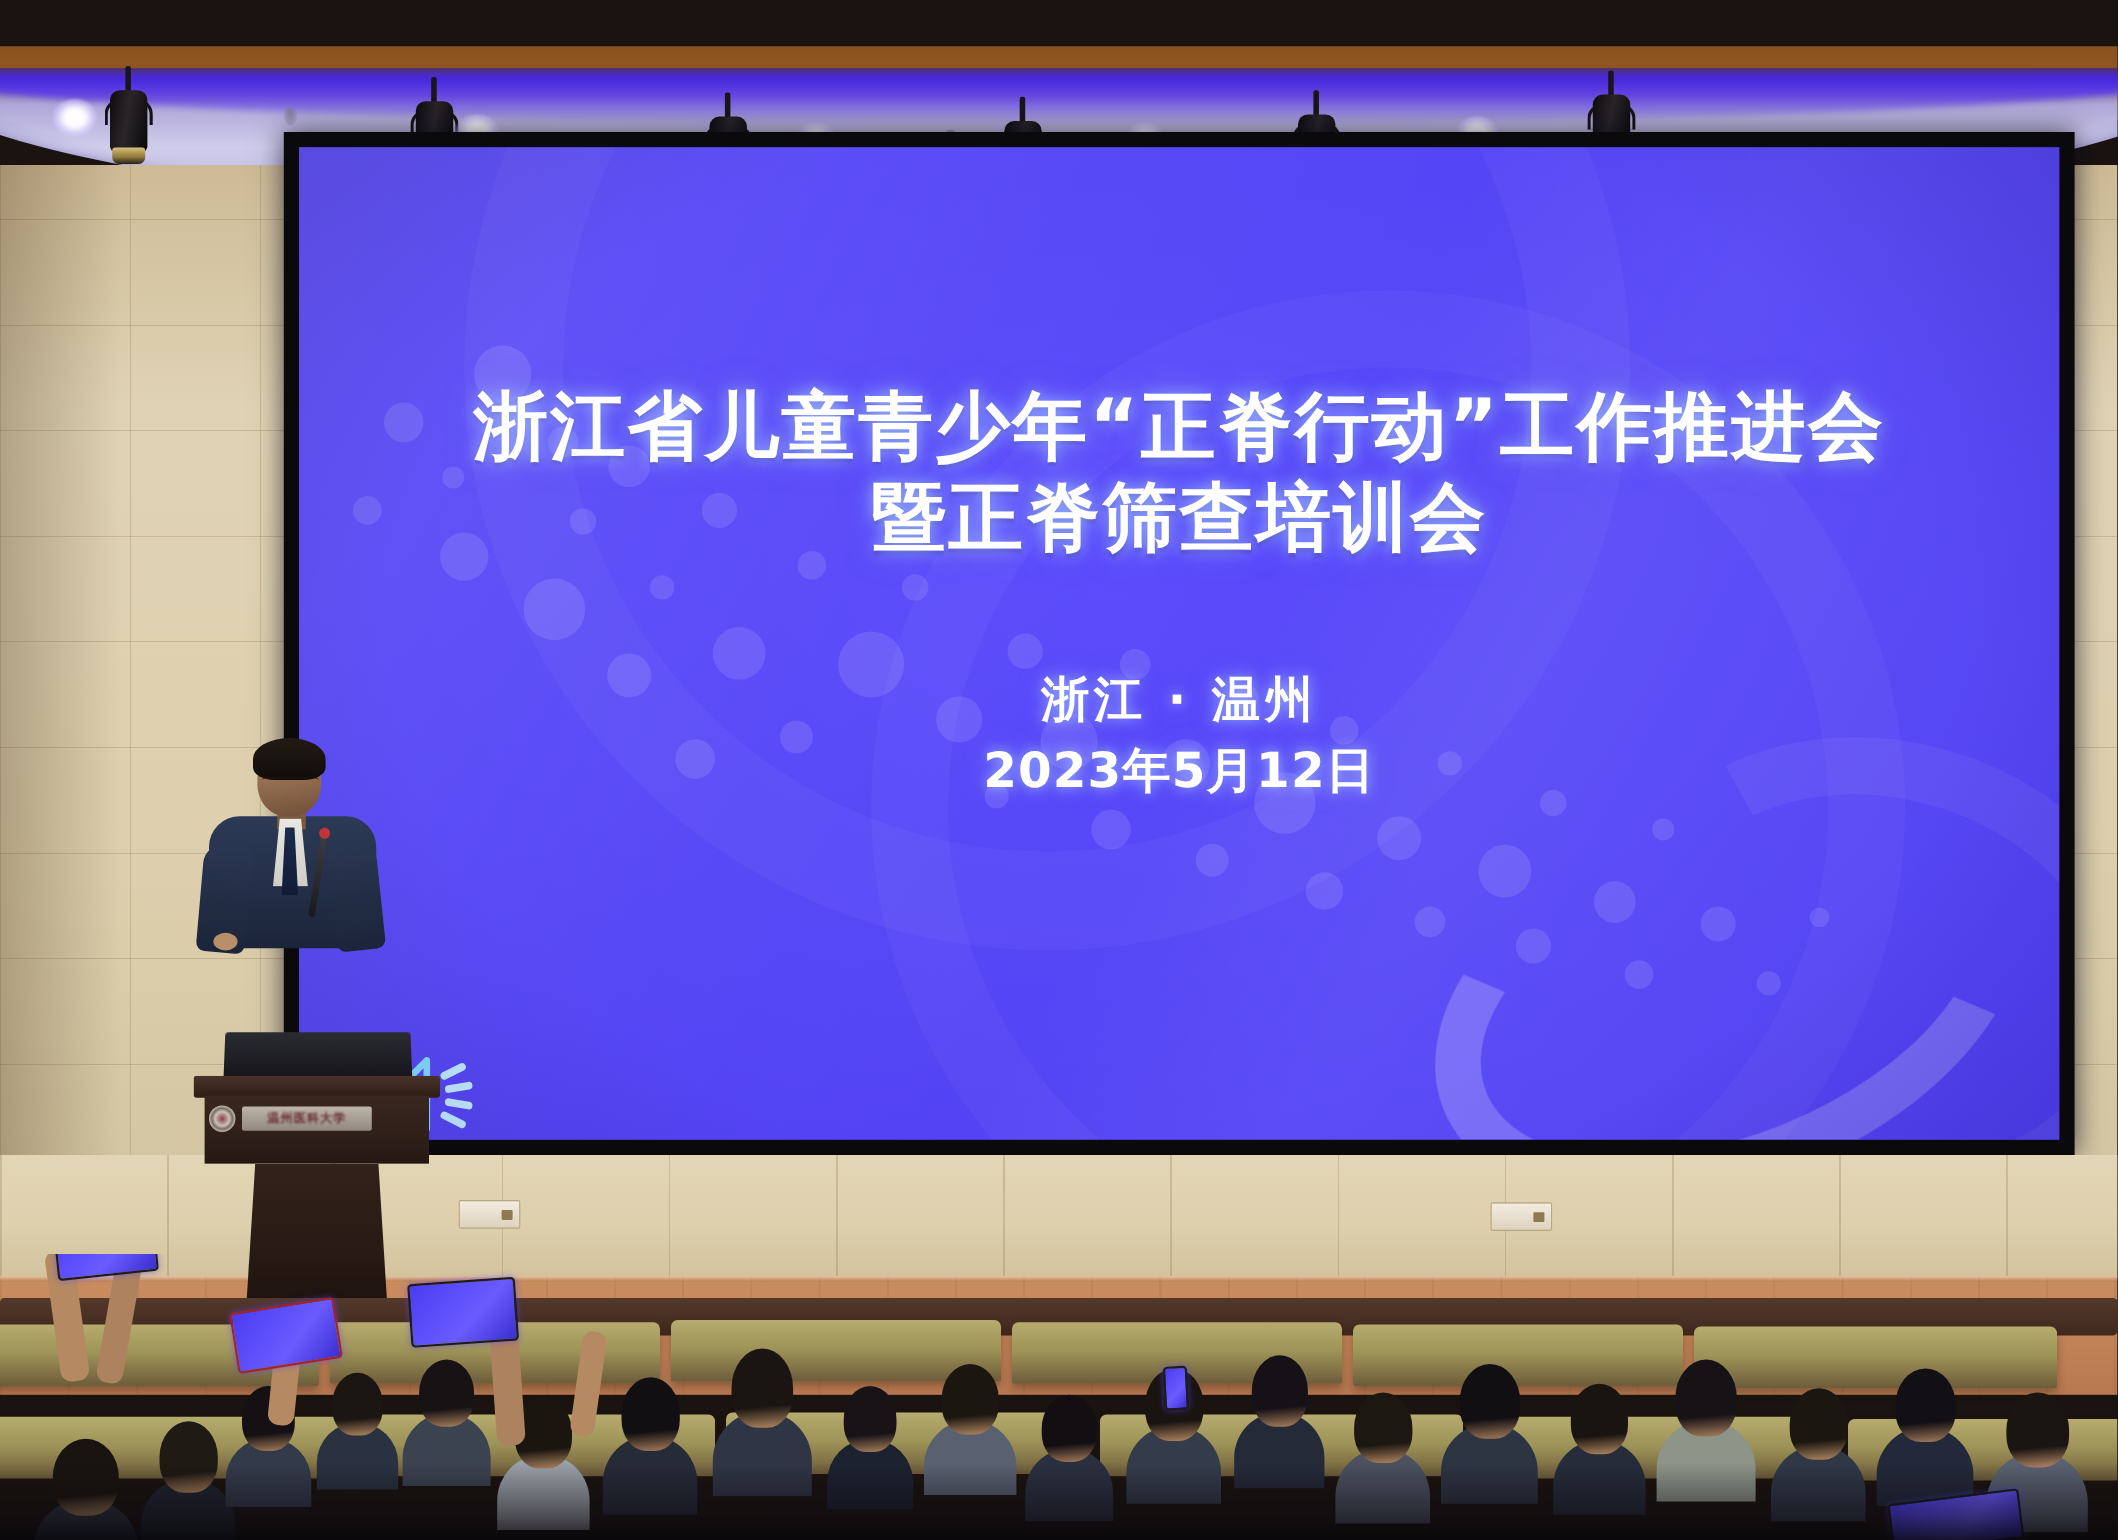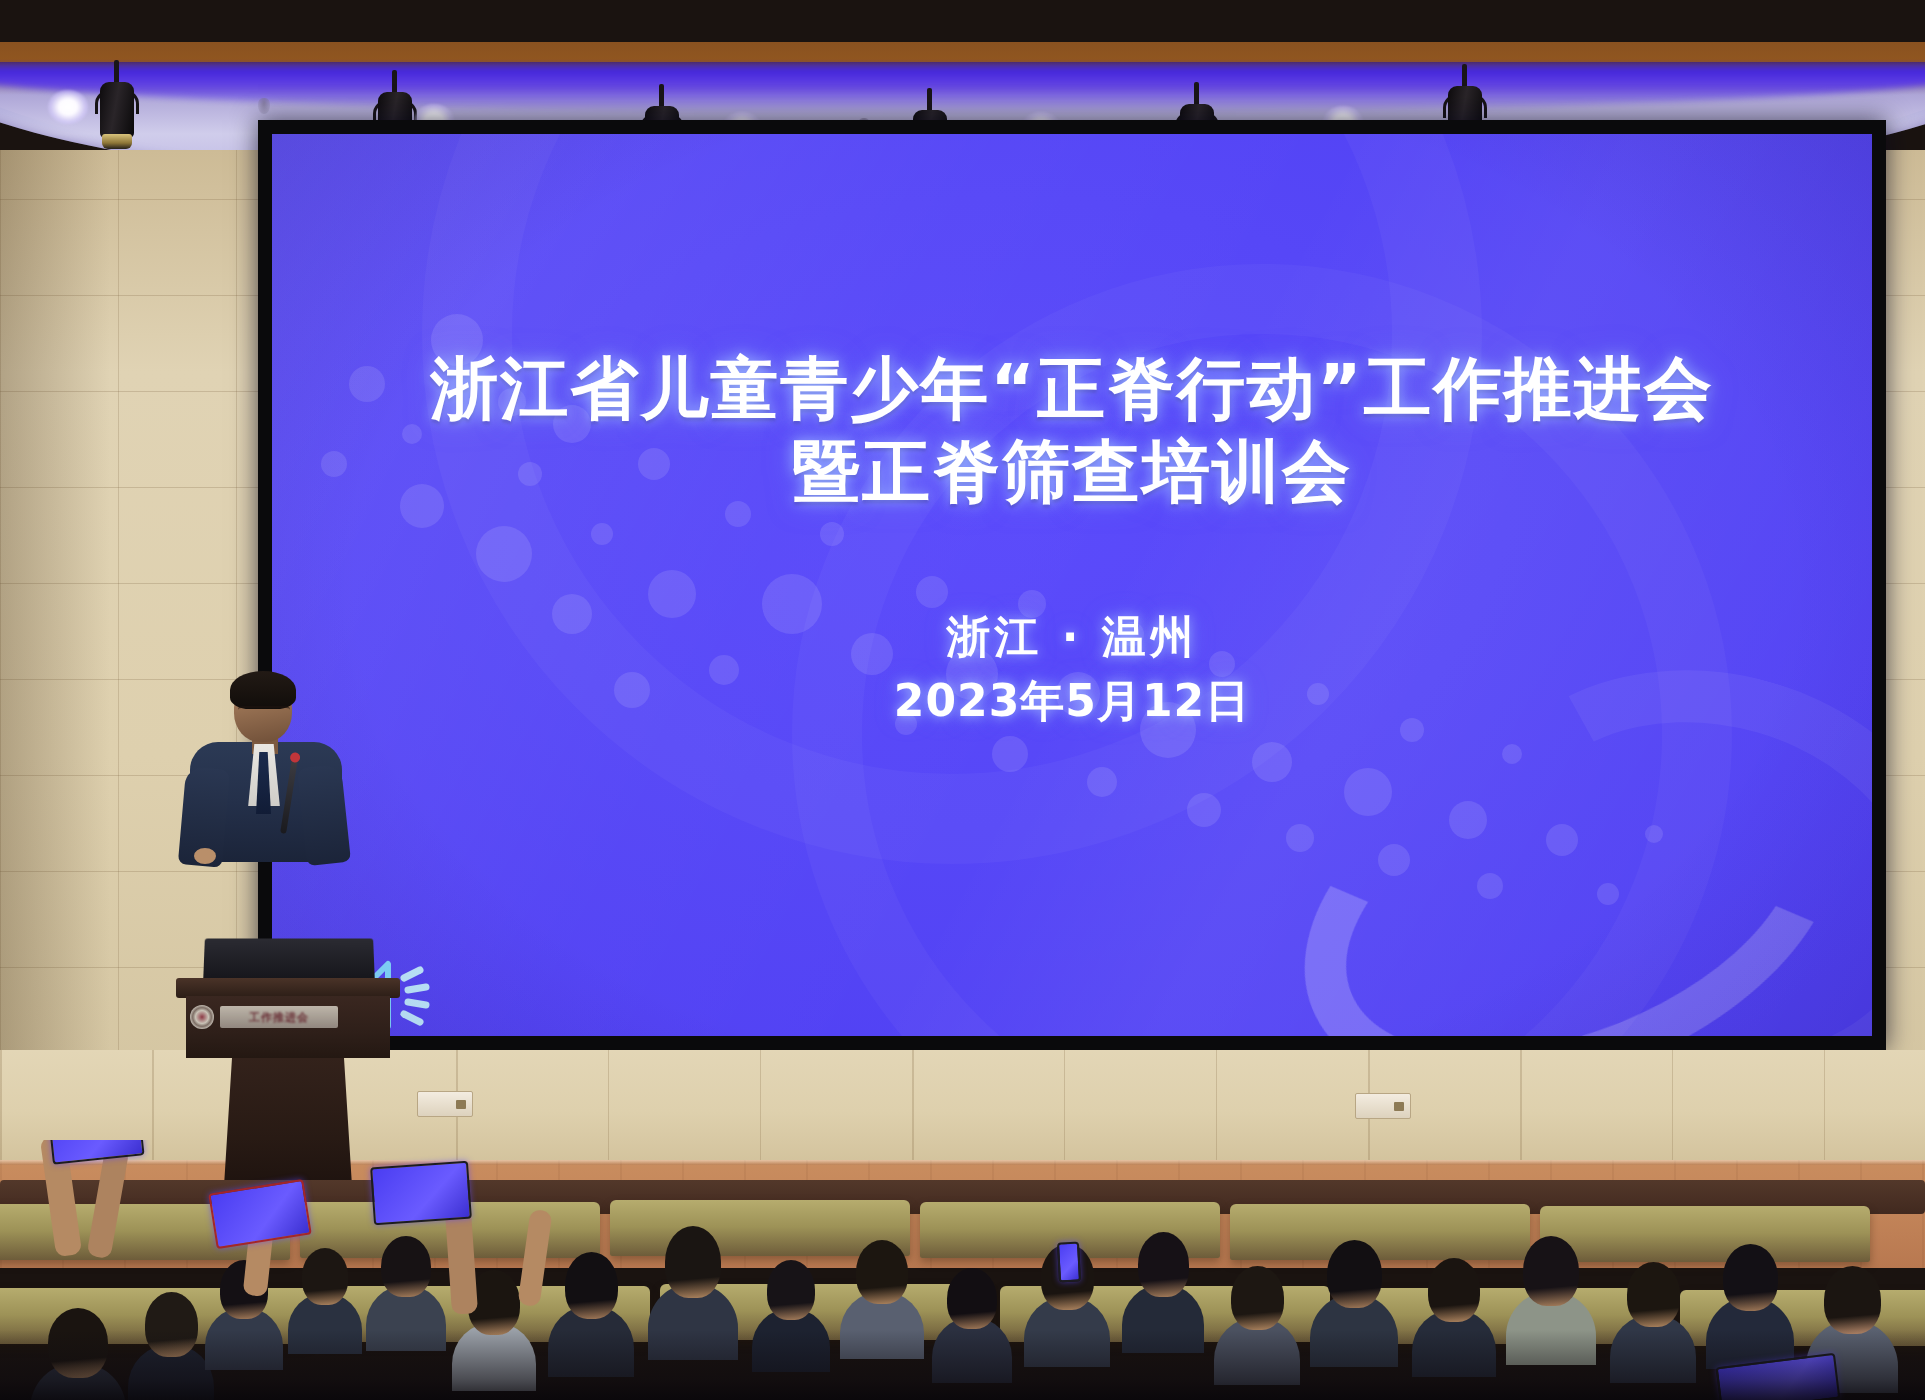--- a/index.html
+++ b/index.html
@@ -495,21 +495,21 @@
     <div class="mic"></div>
     <div class="sp-hand"></div>
   </div>
 
   <div class="podium-wrap">
     <div class="podium-laptop"></div>
     <div class="podium-top"></div>
     <div class="podium-body"></div>
     <div class="podium-emblem"></div>
     <div class="podium-plate">
-      <span class="podium-plate-text">工作推进会</span>
+      <span class="podium-plate-text">温州医科大学</span>
     </div>
     <div class="podium-base"></div>
   </div>
 
   <div class="audience">
 
     <div class="seat-back" style="left:0px;    top:40px;  width:1925px; height:34px;"></div>
     <div class="seat-row" style="left:-10px;  top:64px;  width:300px;"></div>
     <div class="seat-row" style="left:300px;  top:62px;  width:300px;"></div>
     <div class="seat-row" style="left:610px;  top:60px;  width:300px;"></div>

